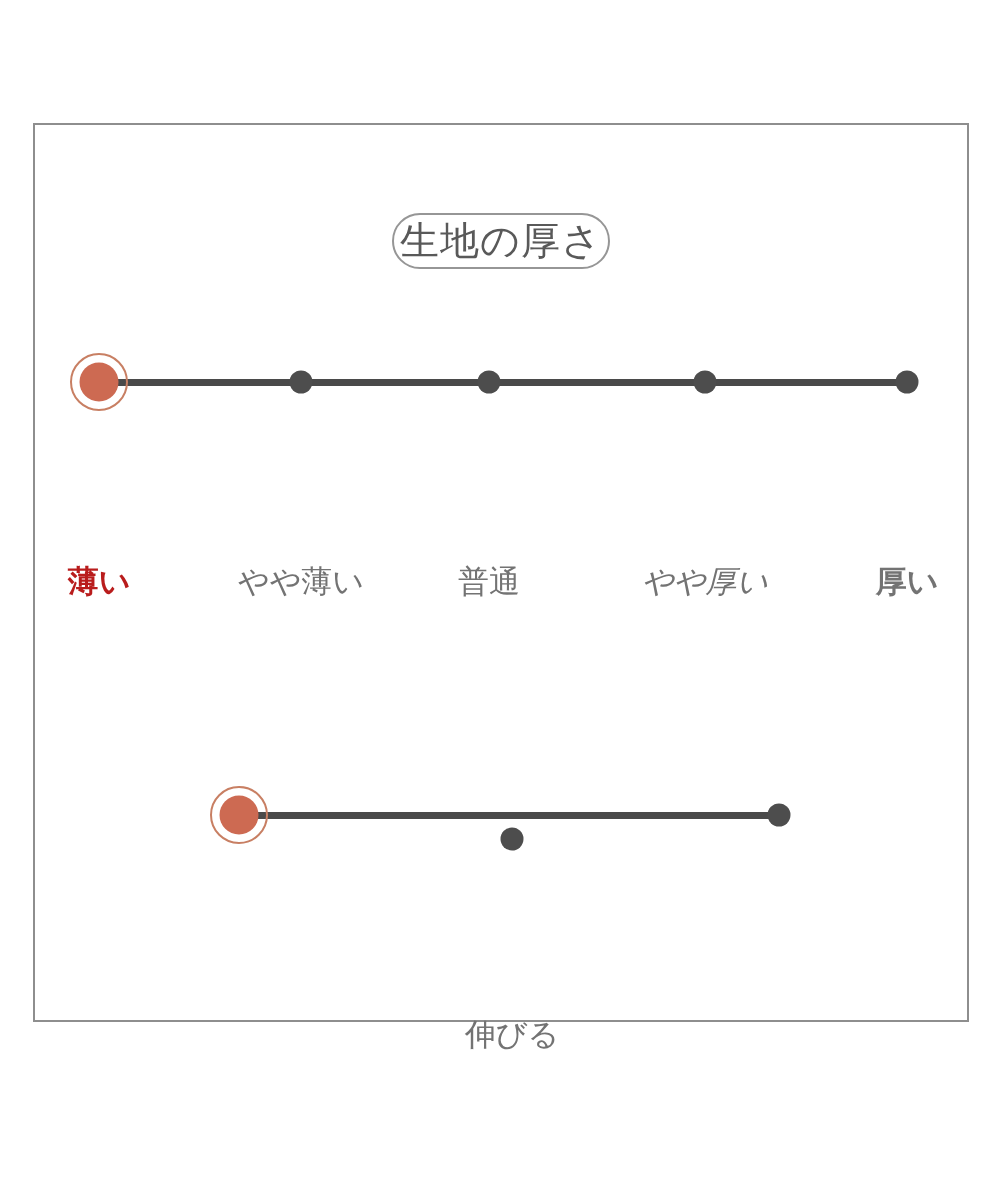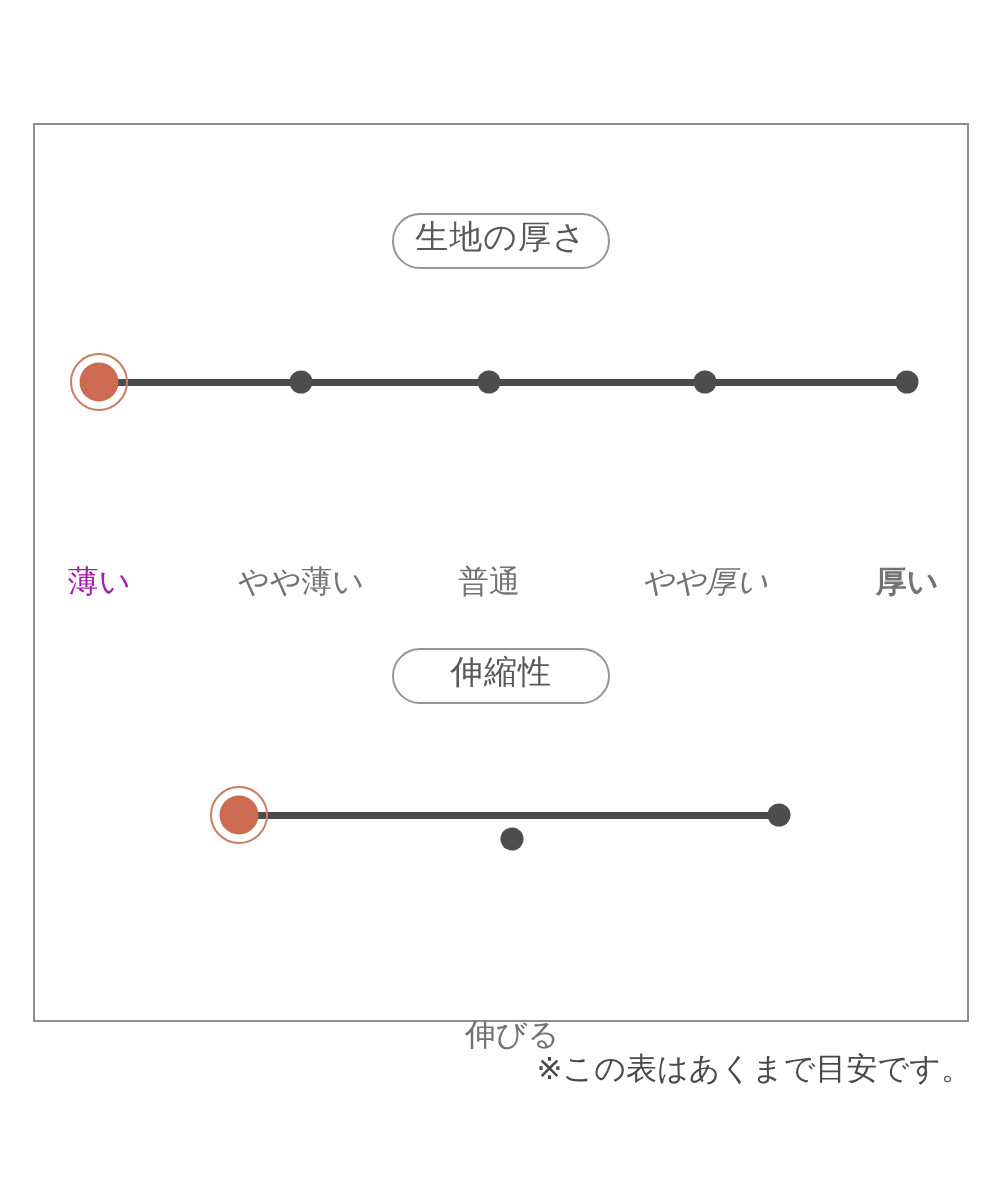--- a/index.html
+++ b/index.html
@@ -13,22 +13,22 @@
   .frame {
     position: absolute; left: 33px; top: 123px;
     width: 936px; height: 899px;
     border: 2px solid #8e8e8e; background: #ffffff;
   }
 
   .pill {
     position: absolute; left: 50%; transform: translateX(-50%);
     width: 218px; height: 56px;
     border: 2px solid #969696; border-radius: 30px;
-    display: flex; align-items: flex-start; justify-content: center;
-    font-size: 33px; color: #595959; letter-spacing: 1px; white-space: nowrap;
+    display: flex; align-items: center; justify-content: center;
+    font-size: 39px; color: #595959; letter-spacing: 1px; white-space: nowrap;
   }
   .pill-thickness { top: 88px; }
   .pill-stretch   { top: 523px; }
 
   .track {
     position: absolute; height: 7px; background: #4a4a4a; border-radius: 3px;
   }
   .track-1 { left: 64px;  width: 808px; top: 254px; }
   .track-2 { left: 204px; width: 540px; top: 687px; }
 
@@ -50,21 +50,21 @@
   .s1-p0 { left: 64px; }  .s1-p1 { left: 266px; } .s1-p2 { left: 454px; }
   .s1-p3 { left: 670px; font-style: italic; } .s1-p4 { left: 872px; font-weight: bold; }
   
   .s2 { top: 690px; }
   .s2-p0 { left: 204px; } .s2-p1 { left: 477px; margin-top: 24px; } .s2-p2 { left: 744px; }
 
   .slabel {
     position: absolute; transform: translateX(-50%);
     font-size: 31px; color: #737373; white-space: nowrap; line-height: 1.1;
   }
-  .slabel-selected { font-weight: normal; color: #a21caf; }
+  .slabel-selected { font-weight: bold; color: #b91c1c; }
   .row1 { top: 440px; }
   .row2 { top: 869px; }
 
   .note {
     position: absolute; top: 1048px; right: 28px;
     font-size: 31px; color: #4a4a4a; white-space: nowrap;
   }
 </style>
 </head>
 <body>
@@ -84,29 +84,25 @@
     <span class="dot s1 s1-p2"></span>
     <span class="dot s1 s1-p3"></span>
     <span class="dot s1 s1-p4"></span>
 
     <span class="slabel slabel-selected row1 s1-p0">薄い</span>
     <span class="slabel row1 s1-p1">やや薄い</span>
     <span class="slabel row1 s1-p2">普通</span>
     <span class="slabel row1 s1-p3">やや厚い</span>
     <span class="slabel row1 s1-p4">厚い</span>
 
-    <div class="pill pill-stretch">
-      <span>伸縮性</span>
-    </div>
 
     <div class="track track-2"></div>
 
     <span class="ring s2 s2-p0"></span>
     <span class="dot dot-selected s2 s2-p0"></span>
     <span class="dot s2 s2-p1"></span>
     <span class="dot s2 s2-p2"></span>
 
     <span class="slabel row2 s2-p1">伸びる</span>
 
   </div>
 
-  <div class="note">※この表はあくまで目安です。</div>
 </div>
 
 </body></html>

